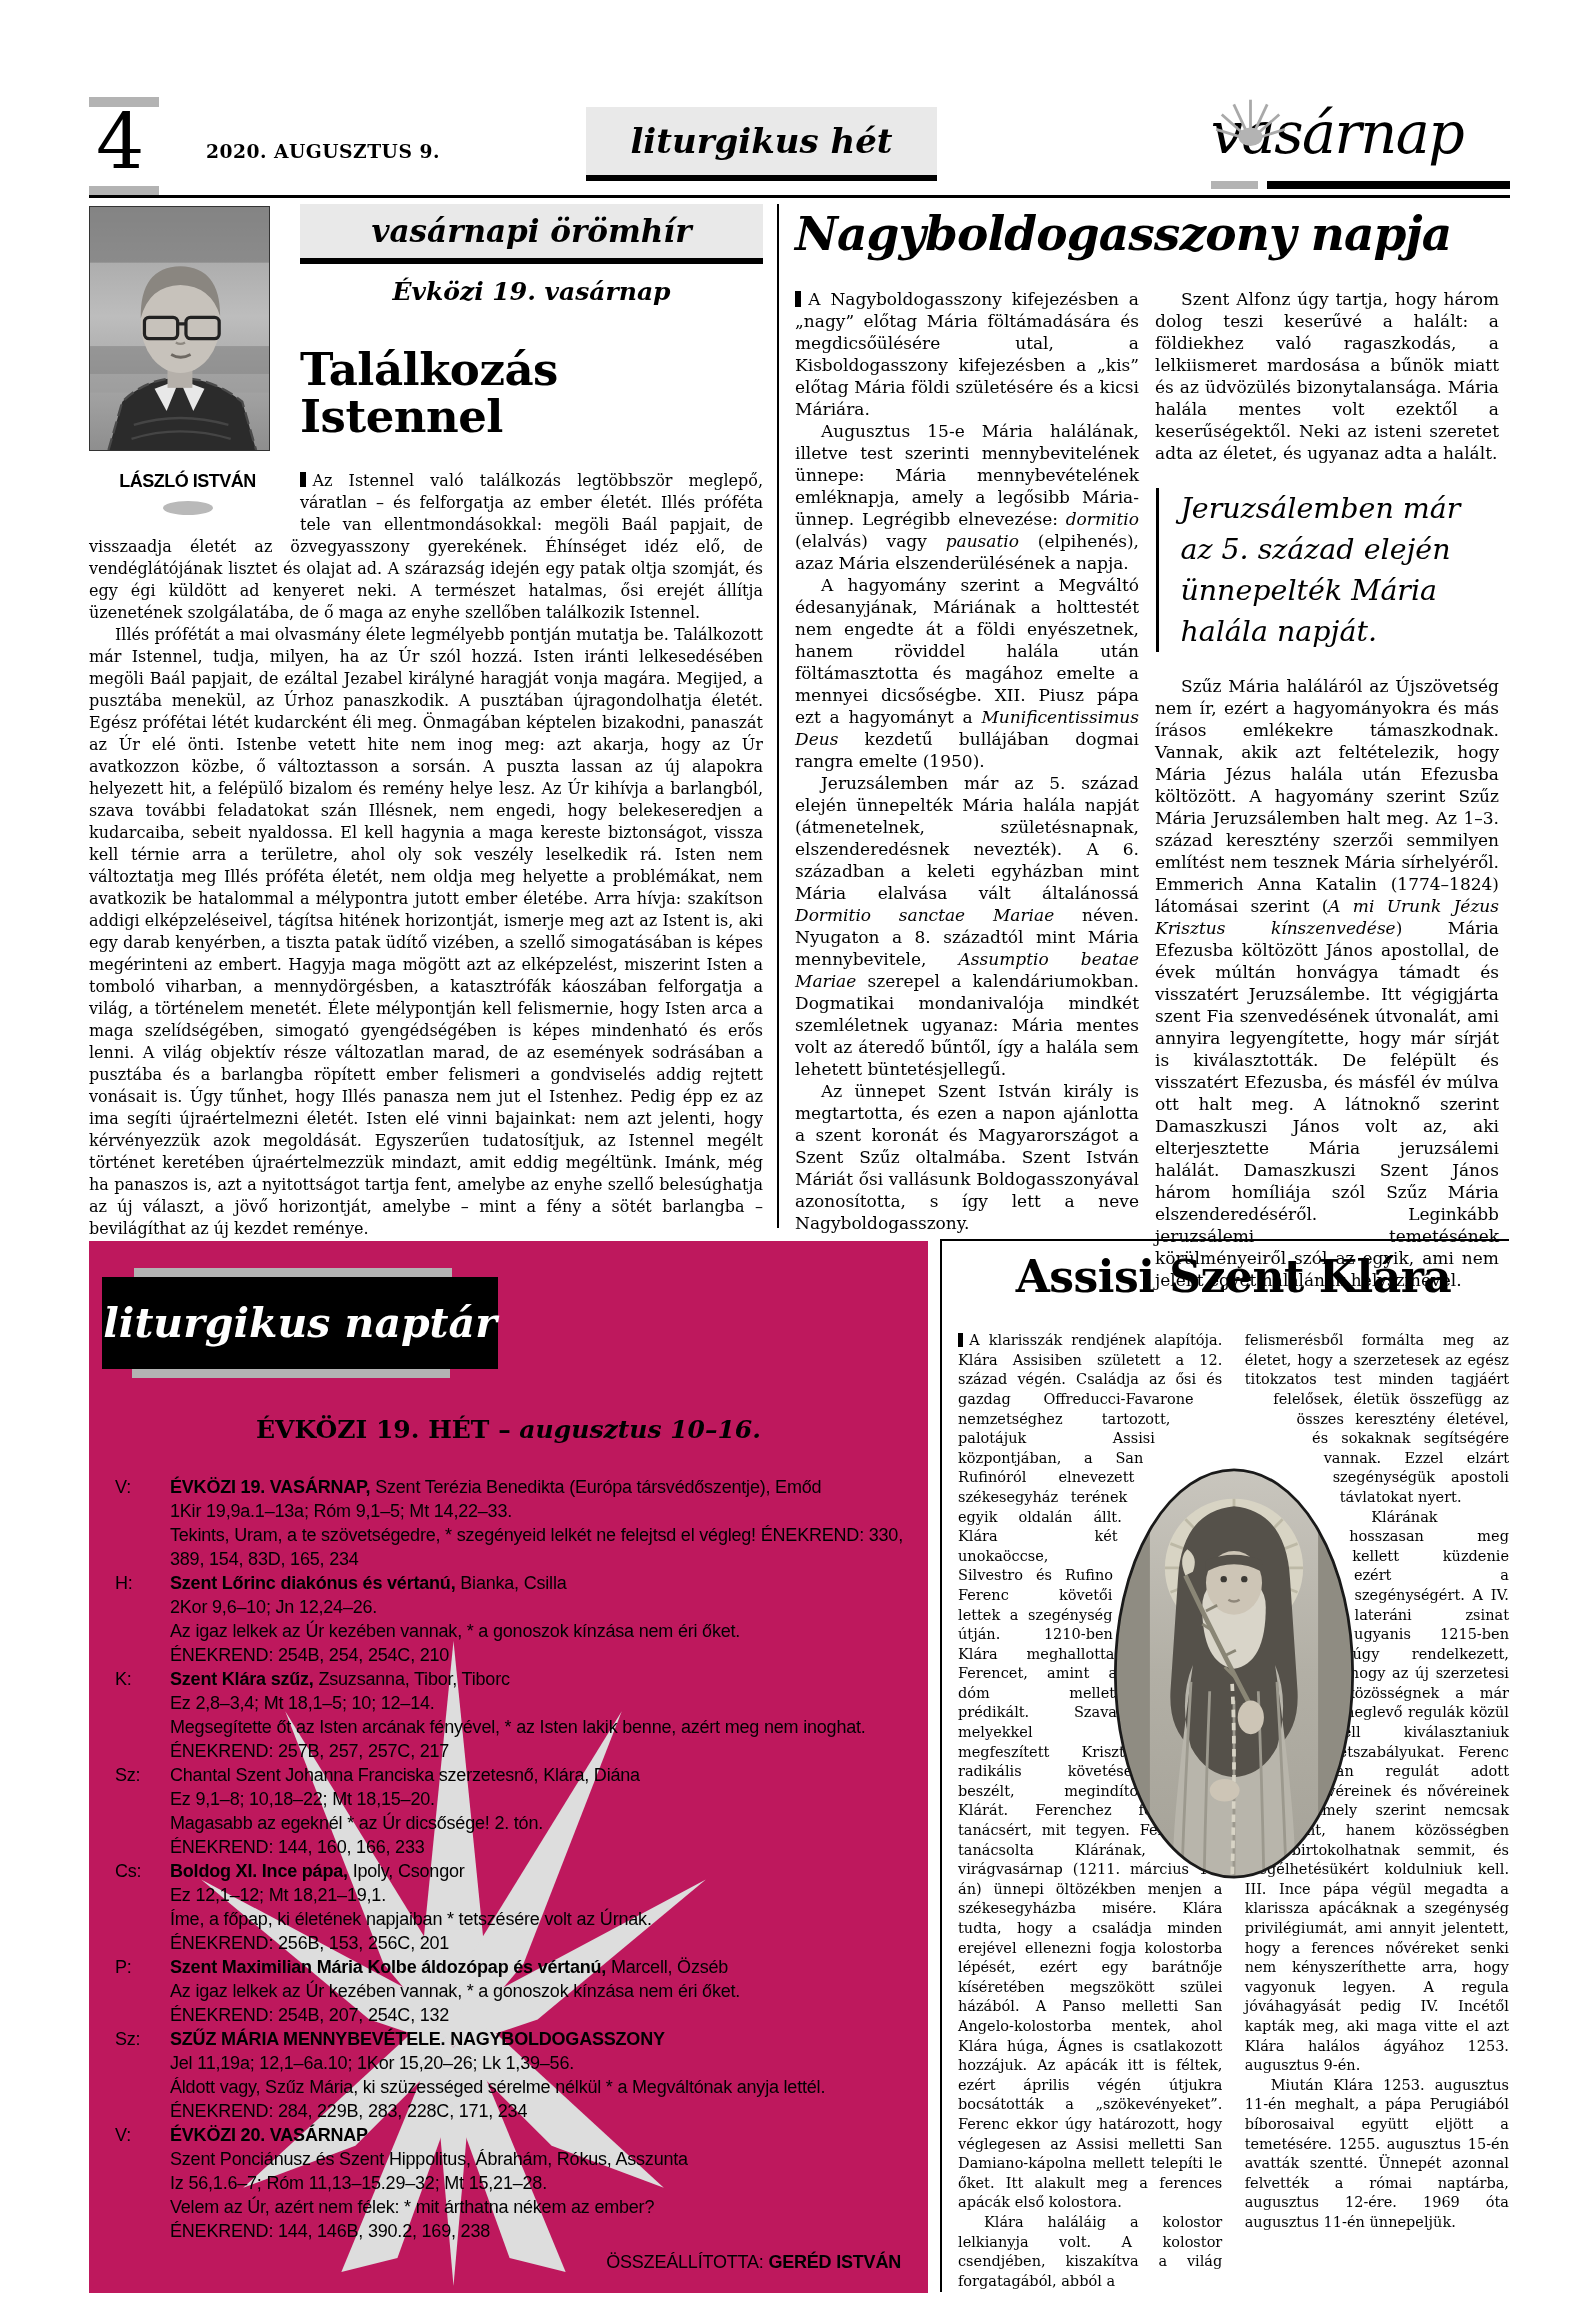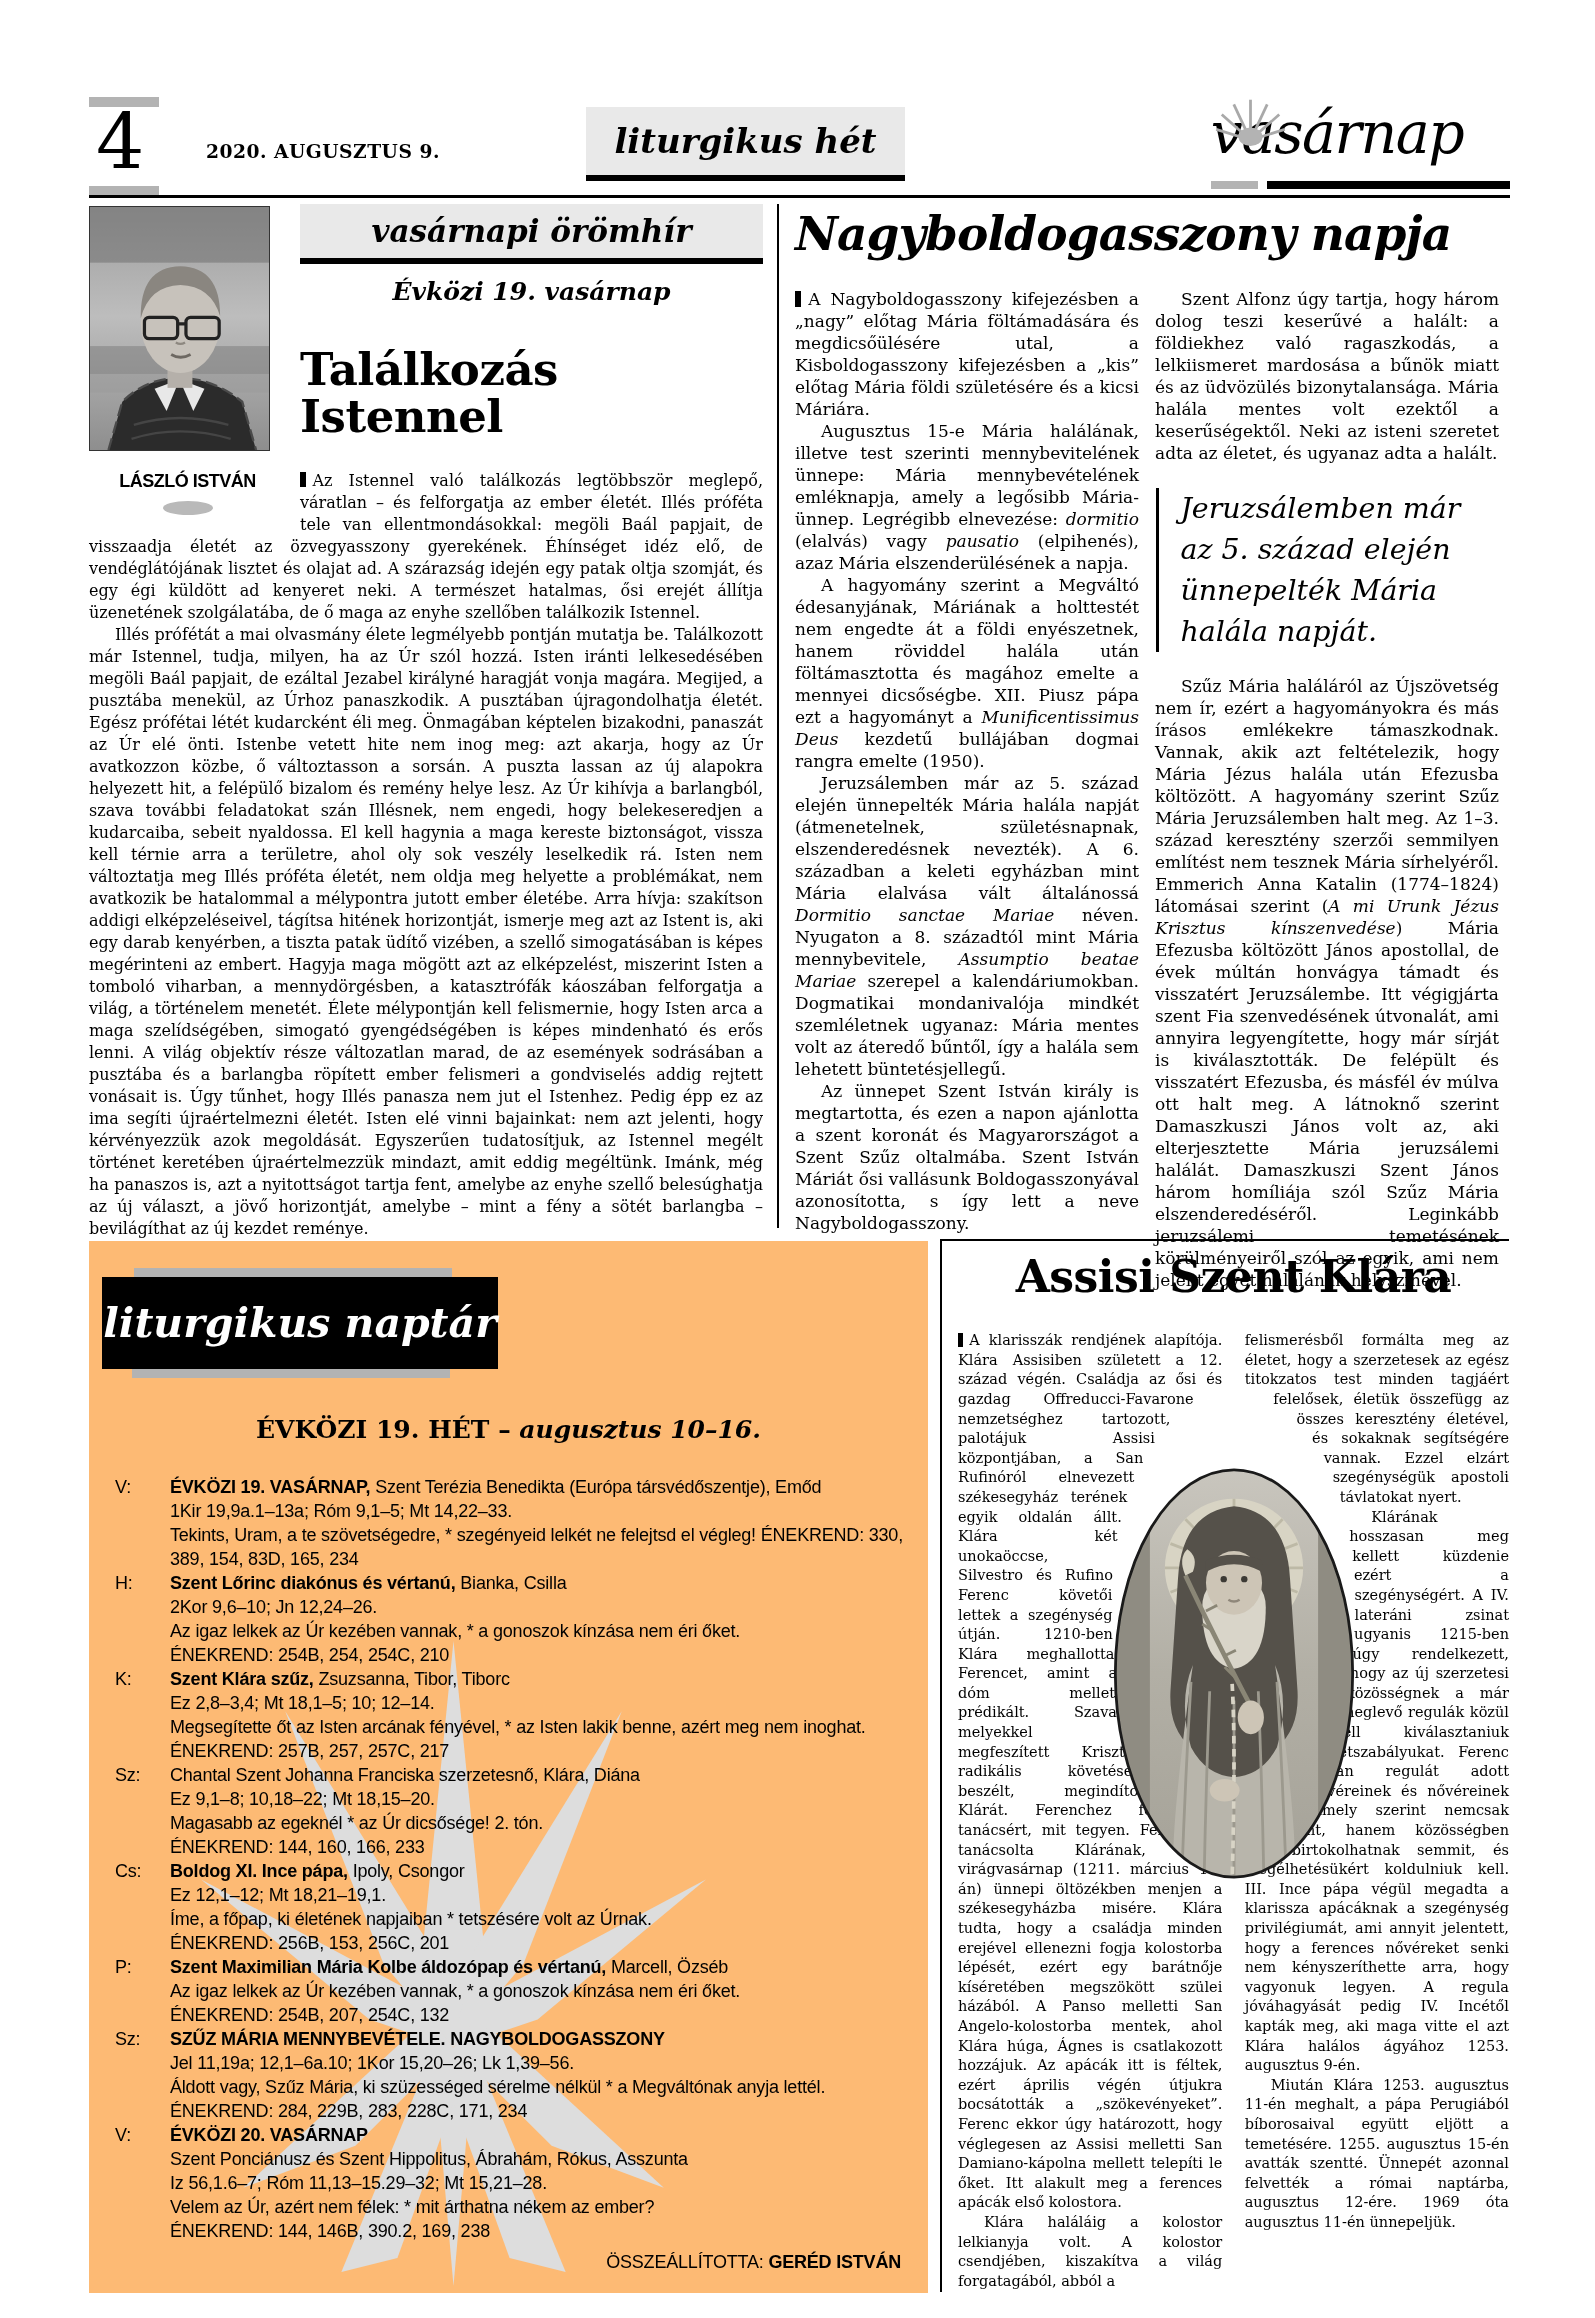--- a/index.html
+++ b/index.html
@@ -6,21 +6,21 @@
   .page{position:relative;width:1595px;height:2319px;background:#ffffff;color:#000;
         font-family:"DejaVu Serif", serif;overflow:hidden;}
   .abs{position:absolute;}
   .it{font-style:italic;}
   .bd{font-weight:700;}
 
   
   .hdr-bar{background:#b3b3b3;height:10.3px;width:70px;}
   .hdr-num{font-size:76px;line-height:1;font-weight:400;}
   .hdr-date{font-size:18.7px;font-weight:700;letter-spacing:0.5px;}
-  .section-box{width:319px;height:68px;background:#e9e9e9;border-bottom:6.5px solid #000;
+  .section-box{width:351px;height:68px;background:#e9e9e9;border-bottom:6.5px solid #000;
                display:flex;align-items:center;justify-content:center;
                font-style:italic;font-weight:700;font-size:34px;}
   .logo-wrap{width:308px;height:89px;}
   .logo-text{font-style:italic;font-size:57px;letter-spacing:-1.4px;line-height:1.1;
              padding-left:2.8px;}
   .logo-ul-gray{position:absolute;left:2.8px;top:79px;width:47px;height:7.5px;background:#b3b3b3;}
   .logo-ul-black{position:absolute;left:59px;top:79px;width:243px;height:7.5px;background:#000;}
   .head-rule{background:#000;height:3.3px;}
 
   
@@ -56,21 +56,21 @@
   .col{width:344px;}
   .art-right .bodytext{font-size:17px;line-height:22px;}
   .pullquote{margin:23.4px 0 23.4px 0.9px;border-left:3.7px solid #000;padding-left:21.5px;
              font-style:italic;font-size:28.5px;line-height:41px;}
 
   
   .rule-horiz-right{left:942px;top:1239px;width:567px;height:2.3px;background:#000;}
   .rule-vert-bottom{left:940px;top:1239px;width:1.9px;height:1053px;background:#000;}
 
   
-  .naptar-panel{left:89px;top:1241px;width:839px;height:1052px;background:#fdba74;}
+  .naptar-panel{left:89px;top:1241px;width:839px;height:1052px;background:#be185d;}
   .nb-accent{position:absolute;background:#b3b3b3;height:10.3px;width:318px;z-index:0;}
   .naptar-box{position:absolute;left:13px;top:36px;width:396px;height:92px;background:#000;
               color:#fff;display:flex;align-items:center;justify-content:center;
               font-style:italic;font-weight:700;font-size:41px;z-index:1;}
   .week-title{position:absolute;left:0;right:0;top:174px;text-align:center;
               font-weight:700;font-size:25px;z-index:1;}
   .entries{position:absolute;left:26px;right:23.4px;top:234px;z-index:1;
            font-family:"Liberation Sans",sans-serif;font-size:18px;line-height:24px;
            letter-spacing:-0.2px;}
   .entry{display:flex;align-items:flex-start;}

